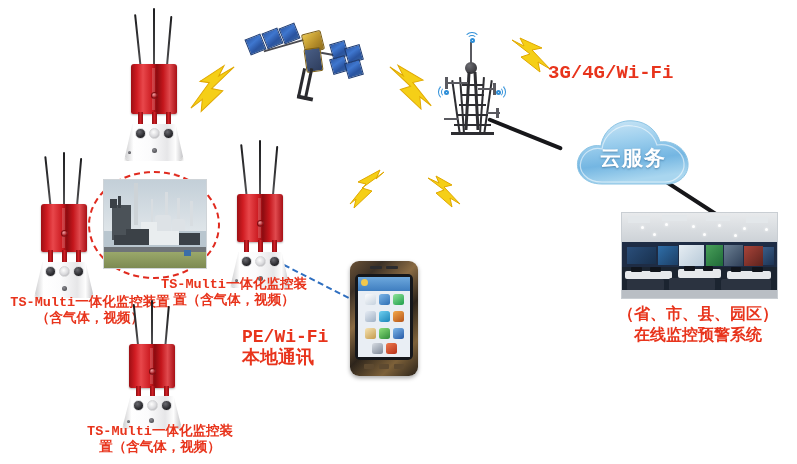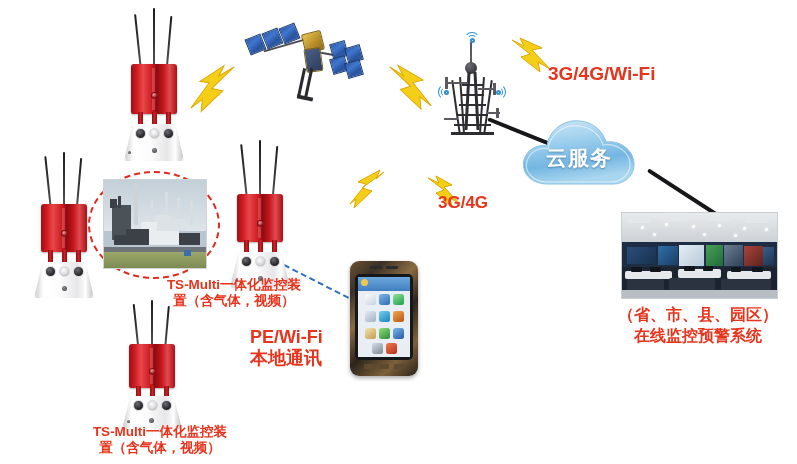--- a/index.html
+++ b/index.html
@@ -12,20 +12,21 @@
   }
   #stage { position:absolute; left:0; top:0; width:797px; height:464px; }
 
   .lbl {
     position:absolute;
     color:#e8341c;
     font-weight:bold;
     line-height:1.22;
     white-space:pre;
     letter-spacing:0px;
+    font-family:Liberation Mono, monospace;
   }
   .lbl.c { text-align:center; }
   .lbl.l { text-align:left; }
 
   
   .device { position:absolute; }
   .dev-ant {
     position:absolute; width:2px;
     background:linear-gradient(to bottom,#1d1d1f 0%,#3a3a3c 60%,#59595c 100%);
     border-radius:1px;
@@ -241,21 +242,21 @@
       <span style="left:3px; top:3px; width:10px;height:10px; transform:rotate(-90deg); border-color:#2f8fd8 transparent transparent transparent;"></span>
       <span style="left:5.5px; top:6px; width:5px;height:5px; border-radius:50%; border:2px solid #2f8fd8;"></span>
     </div>
     <div class="wave" style="left:54px; top:62px; width:14px;height:16px;">
       <span style="left:-2px; top:0px; width:16px;height:16px; transform:rotate(90deg); border-color:#2f8fd8 transparent transparent transparent;"></span>
       <span style="left:1px; top:3px; width:10px;height:10px; transform:rotate(90deg); border-color:#2f8fd8 transparent transparent transparent;"></span>
       <span style="left:3.5px; top:6px; width:5px;height:5px; border-radius:50%; border:2px solid #2f8fd8;"></span>
     </div>
   </div>
 
-  <div class="cloud" style="left:518px; top:112px; width:122px; height:76px;">
+  <div class="cloud" style="left:572px; top:112px; width:122px; height:76px;">
     <svg width="122" height="76" viewBox="0 0 122 76">
       <defs>
         <linearGradient id="cg" x1="0" y1="0" x2="0.25" y2="1">
           <stop offset="0%" stop-color="#cfe8f7"></stop>
           <stop offset="38%" stop-color="#9fd0ee"></stop>
           <stop offset="72%" stop-color="#74b6e2"></stop>
           <stop offset="100%" stop-color="#a9d6ef"></stop>
         </linearGradient>
       </defs>
       <path d="M30 72 C12 72 3 60 6 48 C9 37 20 32 29 34 C31 18 46 7 62 9
@@ -352,20 +353,22 @@
       <div class="dev-leg" style="left:40px; top:98px; width:5px;height:17px;"></div>
       <div class="dev-leg" style="left:54px; top:98px; width:5px;height:17px;"></div>
     </div>
     <div class="dev-base" style="left:12px; top:110px; width:60px; height:36px;
          clip-path:polygon(14% 0%,86% 0%,100% 100%,0% 100%);"></div>
     <div class="dev-port" style="left:23px; top:114px; width:11px;height:11px;"></div>
     <div class="dev-port light" style="left:37px; top:114px; width:11px;height:11px;"></div>
     <div class="dev-port" style="left:51px; top:114px; width:11px;height:11px;"></div>
     <div class="dev-mini" style="left:40px; top:134px; width:5px;height:5px;"></div>
   </div>
+  <div class="lbl c" style="left:0px; top:295px; width:180px; font-size:13.5px;">TS-Multi一体化监控装置
+（含气体，视频）</div>
 
   <div class="device" style="left:218px; top:140px; width:82px; height:150px;">
     <div class="dev-ant" style="left:25px; top:4px;  height:54px; transform:rotate(-6deg);"></div>
     <div class="dev-ant" style="left:41px; top:0px;  height:58px;"></div>
     <div class="dev-ant" style="left:56px; top:6px;  height:52px; transform:rotate(5deg);"></div>
     <div class="dev-body" style="left:19px; top:54px; width:46px; height:48px;"></div>
     <div class="dev-dot" style="left:39px; top:80px; width:7px;height:7px;"></div>
     <div class="dev-legs">
       <div class="dev-leg" style="left:26px; top:100px; width:5px;height:17px;"></div>
       <div class="dev-leg" style="left:40px; top:100px; width:5px;height:17px;"></div>
@@ -470,18 +473,17 @@
       <div class="floor"></div>
     </div>
   </div>
   <div class="lbl c" style="left:598px; top:305px; width:200px; font-size:16px; line-height:1.3;">（省、市、县、园区）
 在线监控预警系统</div>
 
 
   <div class="lbl l" style="left:548px; top:62px; width:180px; font-size:19px;">3G/4G/Wi-Fi</div>
 
 
-  <div class="lbl l" style="left:438px; top:193px; width:90px; font-size:17px;">3G/4G</div>
-
-  <div class="lbl l" style="left:250px; top:327px; width:140px; font-size:18px; line-height:1.18;">PE/Wi-Fi
+
+  <div class="lbl l" style="left:242px; top:327px; width:140px; font-size:18px; line-height:1.18;">PE/Wi-Fi
 本地通讯</div>
 
 </div>
 
 </body></html>

